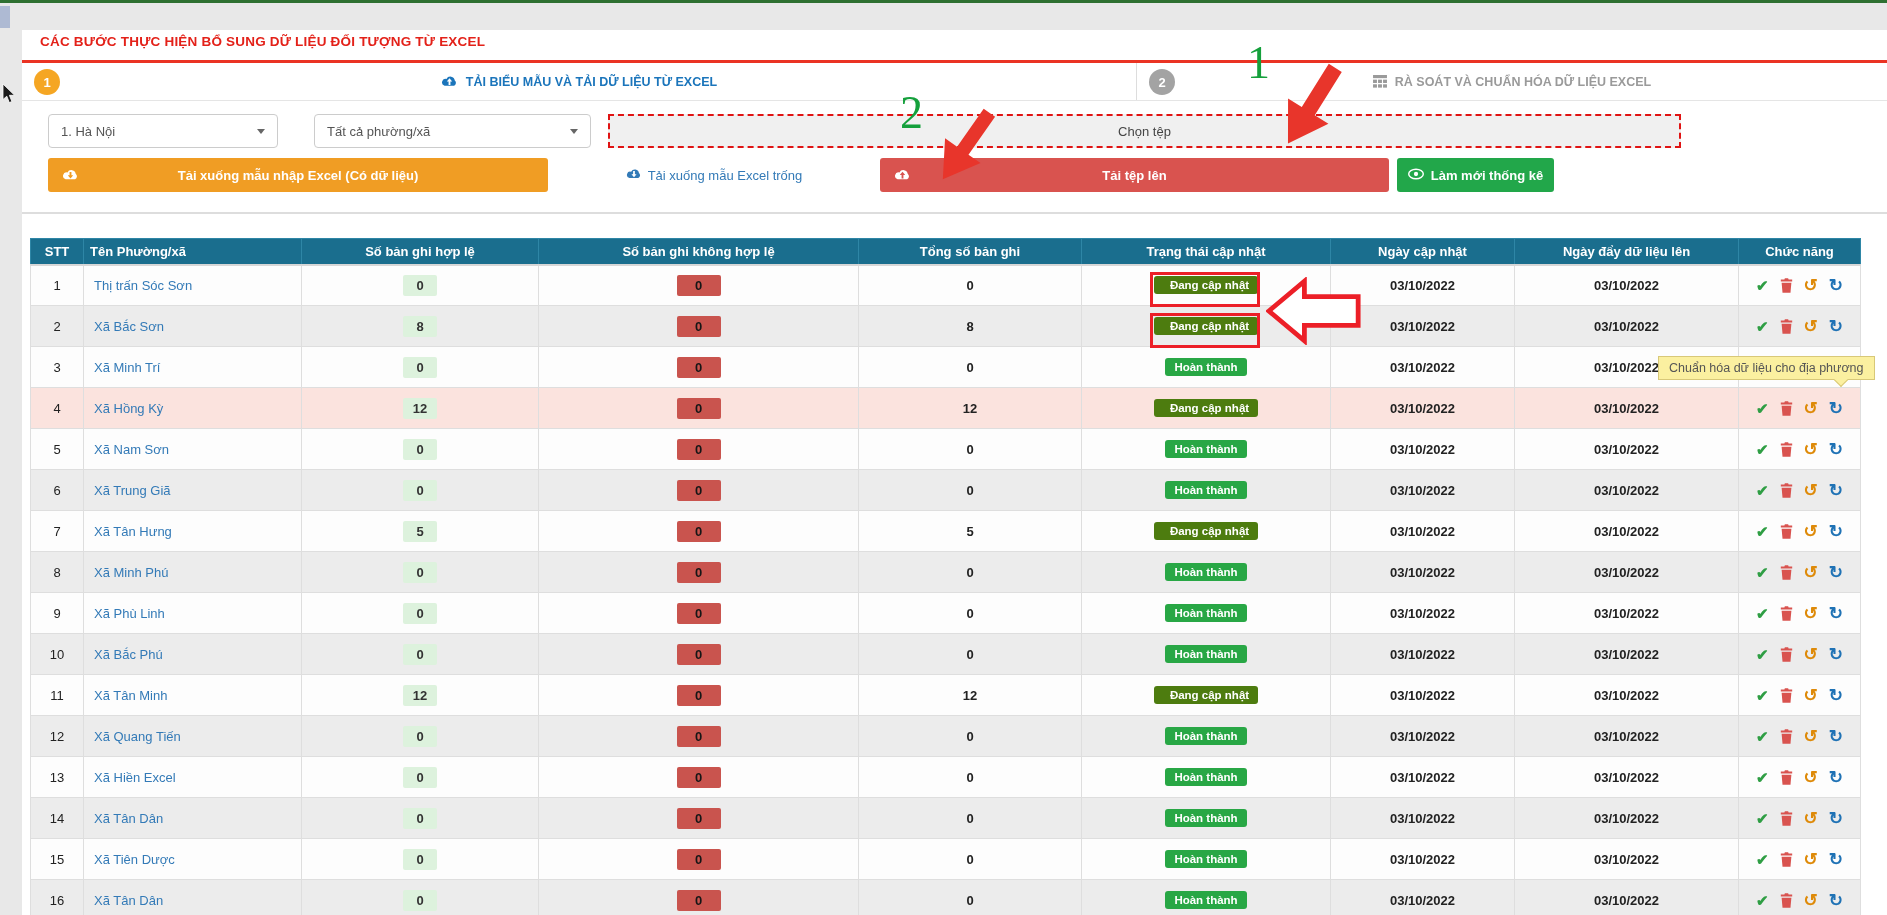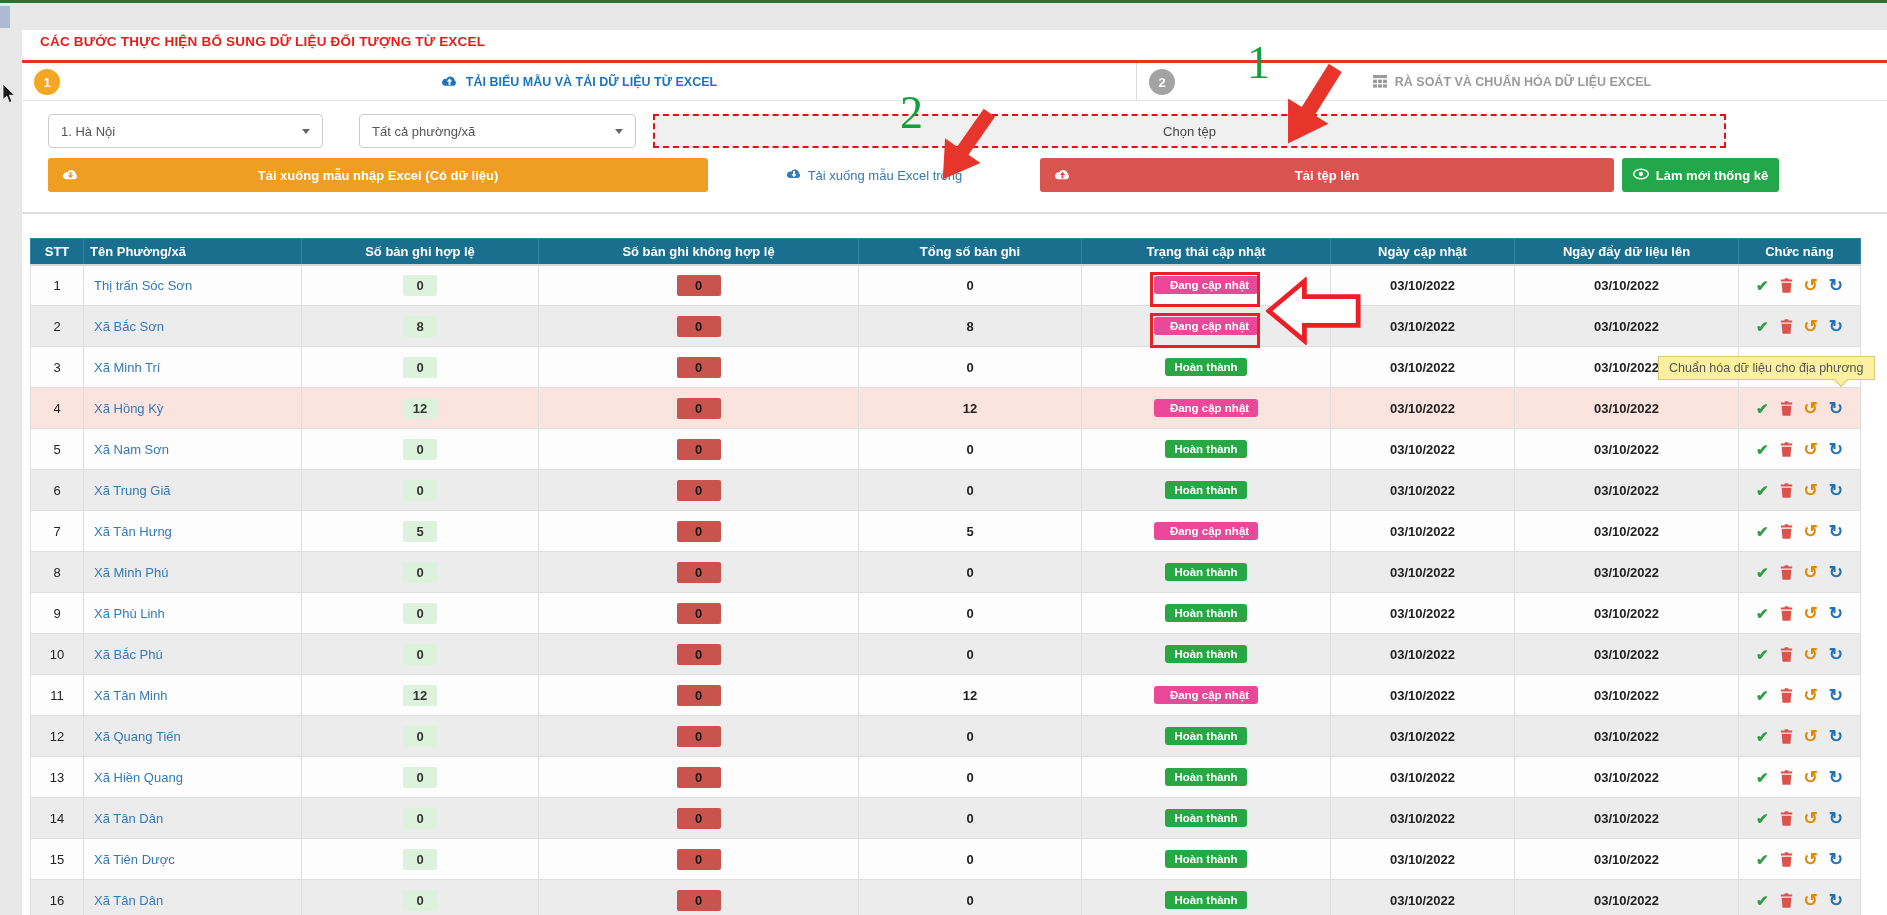--- a/index.html
+++ b/index.html
@@ -27,56 +27,56 @@
   .step-circle.active { background:#f5a623; }
   .step-circle.inactive { background:#a3a3a3; }
   .tab-label { font-weight:bold; font-size:12.5px; }
   .tab1 .tab-label { color:#1b75bb; }
   .tab2 .tab-label { color:#9a9a9a; }
   .tab-icon { display:inline-flex; }
 
   .filters { margin:13px 0 0 26px; display:flex; height:34px; }
   .select { border:1px solid #ccc; border-radius:4px; background:#fff; color:#555;
             display:flex; align-items:center; justify-content:space-between; padding:0 12px; cursor:pointer; }
-  .sel-province { width:275px; margin-right:36px; }
+  .sel-province { width:230px; margin-right:36px; }
   .sel-district { width:289px; margin-right:18px; }
   .sel-ward    { width:277px; margin-right:17px; }
   .caret { width:0; height:0; border-left:4.5px solid transparent; border-right:4.5px solid transparent; border-top:5px solid #666; }
   .file-box { width:1073px; background:#f0f0f0; border:2px dashed #e01313; color:#444;
               display:flex; align-items:center; justify-content:center; cursor:pointer; }
 
   .btn-row { margin:10px 0 0 26px; display:flex; height:34px; align-items:stretch; }
   .btn { border:none; border-radius:3px; color:#fff; font-weight:bold; font-size:13px;
          display:flex; align-items:center; justify-content:center; position:relative; cursor:pointer;
          font-family:"Liberation Sans", sans-serif; }
   .btn .btn-ico { position:absolute; left:14px; top:50%; transform:translateY(-50%); display:inline-flex; }
-  .btn-orange { width:660px; background:#f09d24; }
+  .btn-orange { width:500px; background:#f09d24; }
   .link-wrap { width:332px; display:flex; align-items:center; justify-content:center; gap:6px; }
   .dl-link { color:#337ab7; text-decoration:none; font-size:13px; cursor:pointer; display:flex; align-items:center; gap:6px; }
-  .btn-red { width:574px; background:#d9534f; }
+  .btn-red { width:509px; background:#d9534f; }
   .btn-green { width:157px; margin-left:8px; background:#22a74a; display:flex; gap:7px; }
 
   .divider { margin-top:20px; height:2px; background:#ddd; }
 
   table.grid { margin:24px 27px 0 8px; width:1830px; border-collapse:collapse; table-layout:fixed; }
   .grid th { background:#1a6e8e; color:#fff; font-size:13px; font-weight:bold; height:26px;
              border:1px solid #2e86a6; border-bottom:2px solid #d7d7d7; padding:0 6px; }
   .grid th.h-left { text-align:left; }
   .grid td { height:41px; border:1px solid #dedede; text-align:center; padding:0 6px; font-size:13px; color:#222; }
   .grid tr.odd  td { background:#fdfdfd; }
   .grid tr.even td { background:#ececec; }
   .grid tr.highlight td { background:#fbe3de !important; }
   .c-name { text-align:left !important; padding-left:10px !important; }
   .ward-link { color:#337ab7; text-decoration:none; cursor:pointer; }
   .c-total,.c-date { font-weight:600; color:#333; }
 
   .badge-valid { display:inline-block; min-width:34px; padding:3px 8px; background:#ddf2dd; color:#333; border-radius:2px; font-weight:600; }
   .badge-invalid { display:inline-block; min-width:44px; padding:3px 8px; background:#c9544e; color:#161616; border-radius:2px; font-weight:bold; }
   .badge-status { display:inline-block; padding:3px 9px; border-radius:3px; color:#fff; font-weight:bold; font-size:11.5px; }
-  .st-updating { background:#ec4899;padding-left:16px; }
+  .st-updating { background:#4d7c0f;padding-left:16px; }
   .st-done { background:#28a745; }
 
   .actions { display:flex; align-items:center; justify-content:center; gap:11px; }
   .act { cursor:pointer; display:inline-flex; align-items:center; line-height:1; }
   .ico-check { color:#2f9e44; font-size:15px; font-weight:bold; }
   .ico-history { color:#de8a09; font-size:17px; font-weight:bold; }
   .ico-refresh { color:#1f72b5; font-size:17px; font-weight:bold; }
 
   
   .ann { position:absolute; z-index:30; }
@@ -507,21 +507,21 @@
                 </svg>
         </span>
         <span class="act ico-history">↺</span>
         <span class="act ico-refresh">↻</span>
       </span>
     </td>
   </tr>
 
   <tr class="odd">
     <td>13</td>
-    <td class="c-name"><a class="ward-link">Xã Hiền Quang</a></td>
+    <td class="c-name"><a class="ward-link">Xã Hiền Excel</a></td>
     <td><span class="badge-valid">0</span></td>
     <td><span class="badge-invalid">0</span></td>
     <td class="c-total">0</td>
     <td><span class="badge-status st-done">Hoàn thành</span></td>
     <td class="c-date">03/10/2022</td>
     <td class="c-date">03/10/2022</td>
     <td>
       <span class="actions">
         <span class="act ico-check">✔</span>
         <span class="act">

